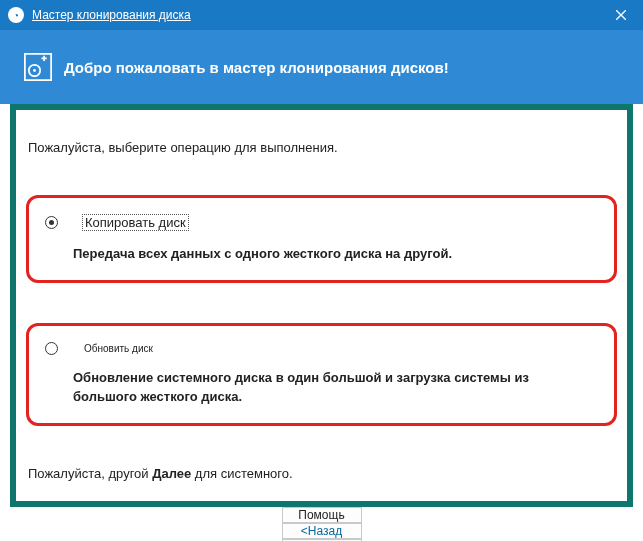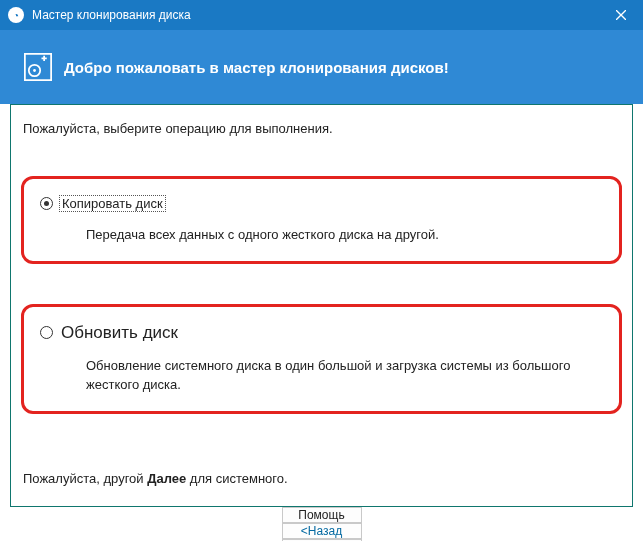--- a/index.html
+++ b/index.html
@@ -21,56 +21,56 @@
     padding-left: 8px;
   }
   .app-icon {
     width: 16px; height: 16px;
     border-radius: 50%;
     background: #fff;
     display: flex; align-items: center; justify-content: center;
     margin-right: 8px;
     font-size: 10px; color: #1a79c4; font-weight: bold;
   }
-  .titlebar-title { flex: 1; font-size: 12px; }
+  .titlebar-title { flex: 1; font-size: 12px; text-decoration: underline; }
   .titlebar-close {
     width: 45px; height: 30px;
     display: flex; align-items: center; justify-content: center;
     color: #fff;
   }
   .titlebar-close svg { width: 10px; height: 10px; }
   .header-band {
     background: #2f89d5;
     color: #fff;
     padding: 23px 24px;
     display: flex;
     align-items: center;
     gap: 12px;
   }
   .disk-icon svg { width: 28px; height: 28px; display:block; }
   .header-text { font-size: 15px; font-weight: bold; }
   .content {
     background: #fff;
-    border: 1px solid #0f766e;
+    border: 6px solid #0f766e;
     margin: 0 10px;
     height: 403px;
-    padding: 16px 10px;
+    padding: 30px 10px;
     position: relative;
   }
   .intro { font-size: 13px; margin: 0 2px 40px 2px; color: #222; }
   .option-block {
     border: 3px solid #e3231f;
     border-radius: 12px;
     padding: 16px 18px 16px 16px;
     margin-bottom: 40px;
   }
   .option-row {
     display: flex;
     align-items: center;
-    gap: 6px;
+    gap: 24px;
     margin-bottom: 14px;
   }
   .radio {
     appearance: none;
     width: 13px; height: 13px;
     border: 1px solid #333;
     border-radius: 50%;
     position: relative;
     margin: 0;
     background: #fff;
@@ -83,29 +83,30 @@
     background: #333;
     border-radius: 50%;
   }
   .radio-focus {
     border: 1px dotted #555;
     padding: 0 2px;
     font-size: 13px;
     color: #222;
   }
   .radio-label-plain {
-    font-size: 17px;
+    font-size: 10px;
     color: #222;
     padding: 0 2px;
   }
   .option-desc {
     font-size: 13px;
     color: #222;
-    margin-left: 46px;
+    margin-left: 28px;
     line-height: 1.45;
+    font-weight: bold;
   }
   .continue {
     font-size: 13px;
     color: #222;
     position: absolute;
     bottom: 20px;
     left: 12px;
   }
   .continue .bold { font-weight: bold; }
   .footer {

